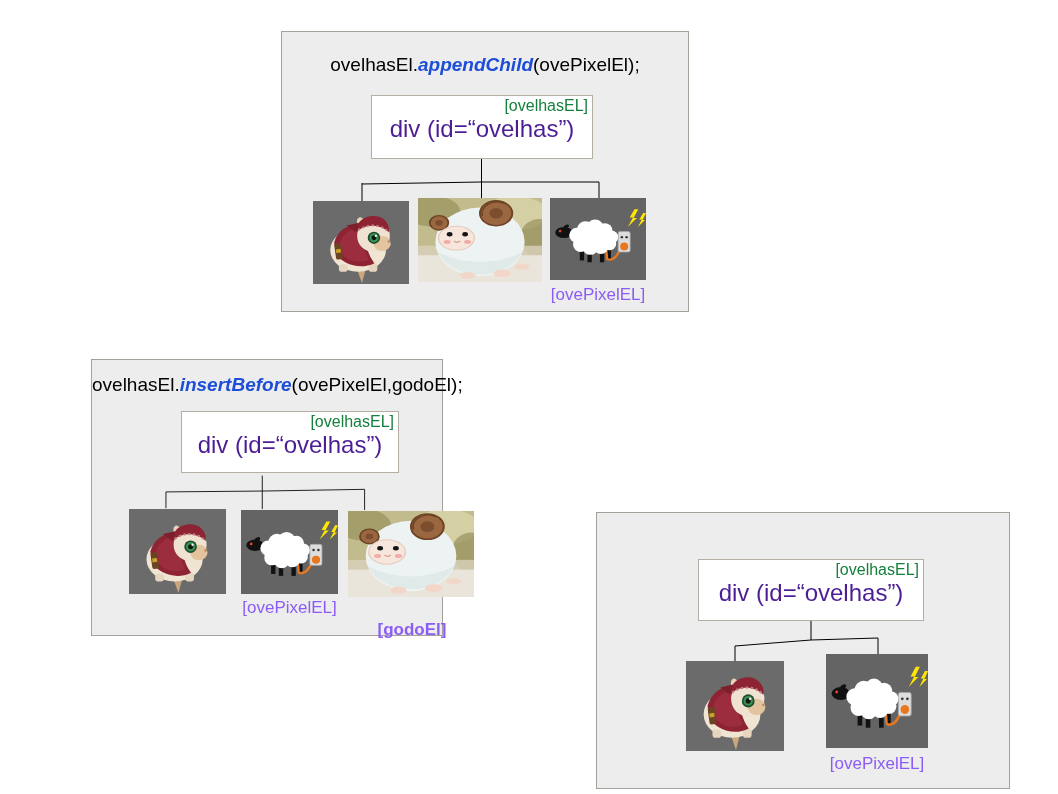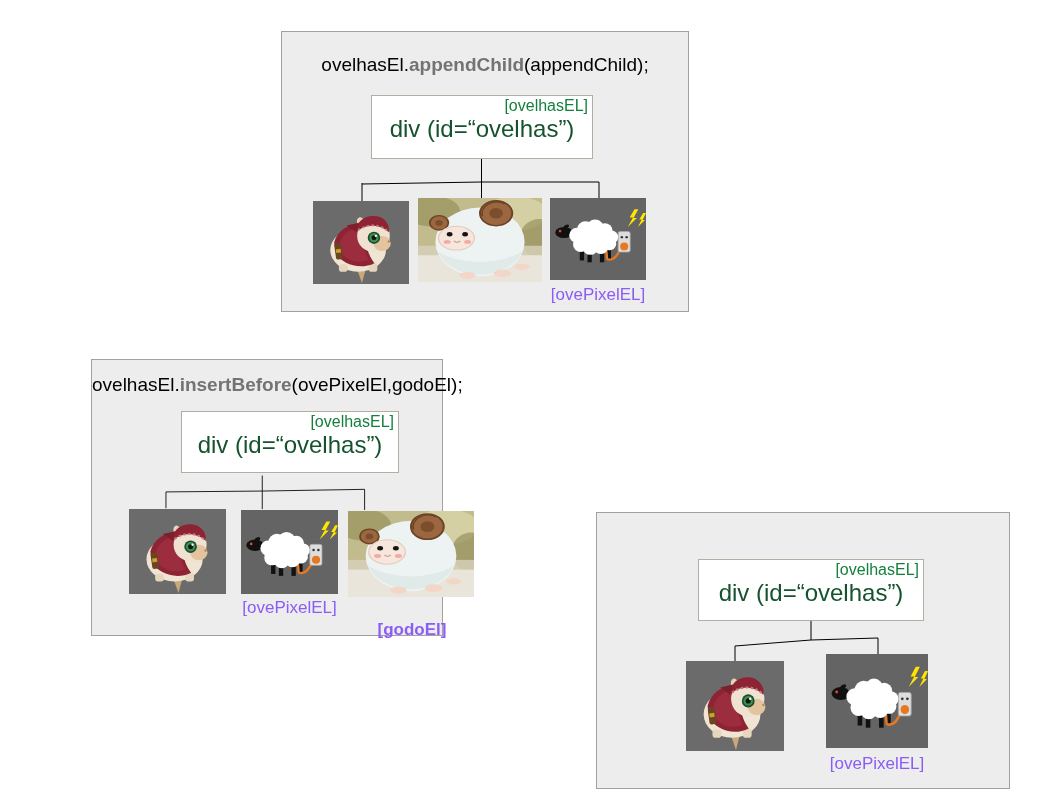--- a/index.html
+++ b/index.html
@@ -5,27 +5,27 @@
   html,body{margin:0;padding:0;background:#ffffff;font-family:"Liberation Sans","DejaVu Sans",sans-serif;}
   #stage{position:relative;width:1058px;height:794px;background:#ffffff;overflow:hidden;}
   .panel{position:absolute;background:#ededed;border:1px solid #a6a09a;box-sizing:border-box;}
   #panel-append{left:281px;top:31px;width:408px;height:281px;}
   #panel-insert{left:91px;top:359px;width:352px;height:277px;}
   #panel-replace{left:596px;top:512px;width:414px;height:277px;}
   .code-line{position:absolute;left:0;width:100%;text-align:center;font-size:19px;color:#000;white-space:nowrap;}
   #panel-append .code-line{top:22px;}
   #panel-insert .code-line{top:14px;}
   #panel-replace .code-line{top:12px;}
-  .code-method{color:#737373;font-weight:bold;}
+  .code-method{color:#1d4ed8;font-weight:bold;font-style:italic;}
   .divbox{position:absolute;background:#ffffff;border:1px solid #b3ada3;box-sizing:border-box;}
   #panel-append .divbox{left:89px;top:63px;width:222px;height:64px;}
   #panel-insert .divbox{left:89px;top:51px;width:218px;height:62px;}
   #panel-replace .divbox{left:101px;top:46px;width:226px;height:62px;}
   .divbox .tag{position:absolute;top:1px;right:4px;font-size:16px;color:#15803d;white-space:nowrap;}
-  .divbox .boxtext{position:absolute;left:0;top:19px;width:100%;text-align:center;font-size:24px;color:#14532d;white-space:nowrap;}
+  .divbox .boxtext{position:absolute;left:0;top:19px;width:100%;text-align:center;font-size:24px;color:#4c1d95;white-space:nowrap;}
   .connectors{position:absolute;left:0;top:0;width:100%;height:100%;pointer-events:none;}
   .imgslot{position:absolute;overflow:hidden;}
   .imgslot svg{display:block;width:100%;height:100%;}
   .child-label{position:absolute;font-size:17px;color:#8b5cf6;text-align:center;white-space:nowrap;}
   .child-label.bold{font-weight:bold;}
   
   #p1-img1{left:31px;top:169px;width:96px;height:83px;}
   #p1-img2{left:136px;top:166px;width:124px;height:84px;}
   #p1-img3{left:268px;top:166px;width:96px;height:82px;}
   #p1-label3{left:244px;top:253px;width:144px;}
@@ -122,21 +122,21 @@
       <rect x="27" y="36" width="38" height="18" fill="#ffffff"></rect>
       <polygon points="88,12 83,21 86.5,21 81,31 90.5,21.5 87,21.5 92,12" fill="#ffe500"></polygon>
       <polygon points="97,16 93,23 95.5,23 91.5,31 99,23.5 96.5,23.5 100,16" fill="#ffe500"></polygon>
     </g>
   </defs>
 </svg>
 
 <div id="stage">
 
   <div class="panel" id="panel-append">
-    <div class="code-line"><span>ovelhasEl.</span><span class="code-method">appendChild</span><span>(appendChild);</span></div>
+    <div class="code-line"><span>ovelhasEl.</span><span class="code-method">appendChild</span><span>(ovePixelEl);</span></div>
     <svg class="connectors" width="406" height="279" viewBox="0 0 406 279">
       <line x1="199.5" y1="126" x2="199.5" y2="150" stroke="#000" stroke-width="1"></line>
       <line x1="80" y1="152" x2="199.5" y2="150" stroke="#000" stroke-width="1"></line>
       <line x1="199.5" y1="150" x2="317" y2="150" stroke="#000" stroke-width="1"></line>
       <line x1="80" y1="151" x2="80" y2="170" stroke="#000" stroke-width="1"></line>
       <line x1="199.5" y1="150" x2="199.5" y2="167" stroke="#000" stroke-width="1"></line>
       <line x1="317" y1="150" x2="317" y2="167" stroke="#000" stroke-width="1"></line>
     </svg>
     <div class="divbox">
       <span class="tag">[ovelhasEL]</span>

